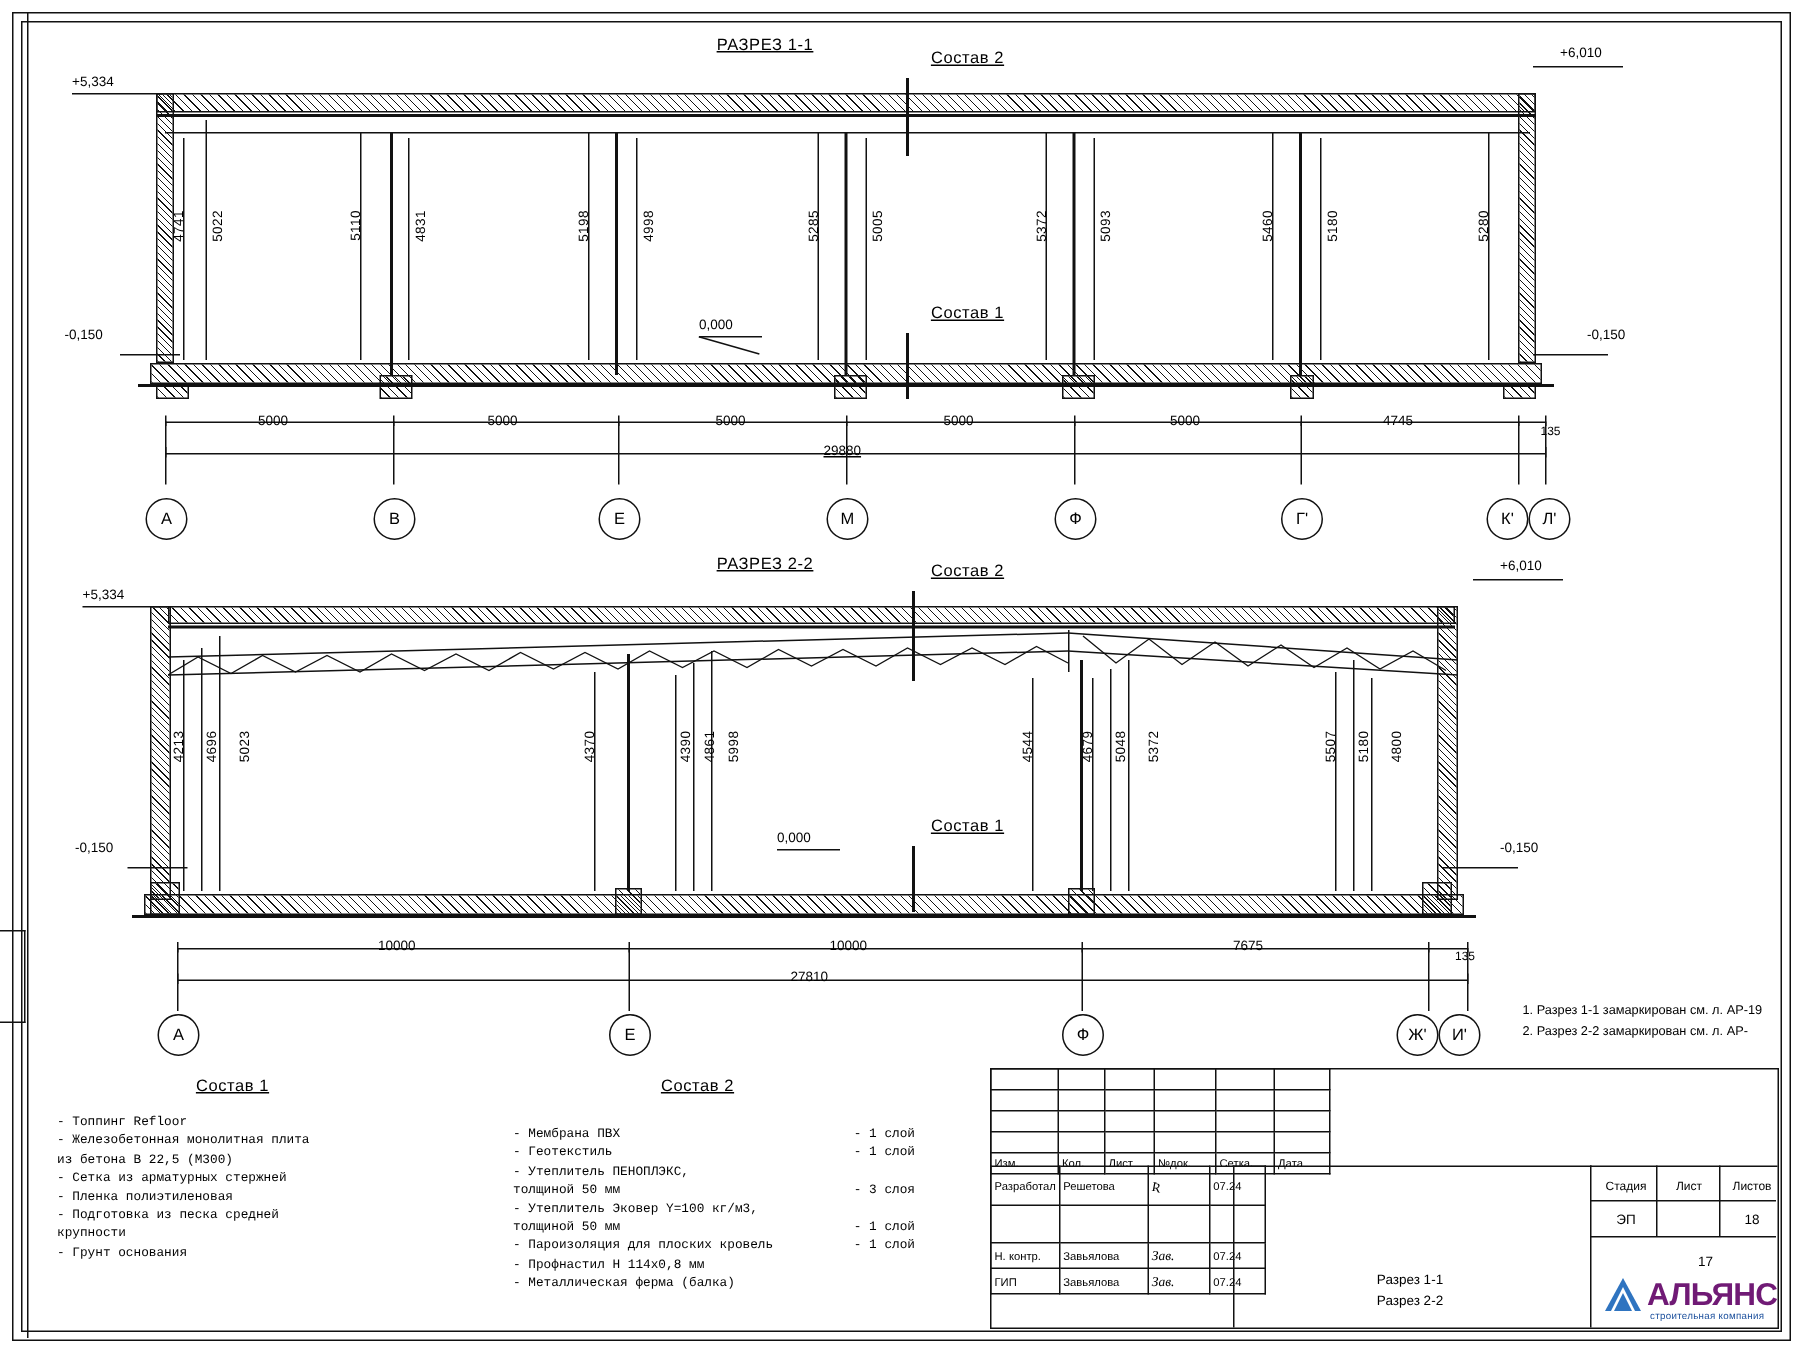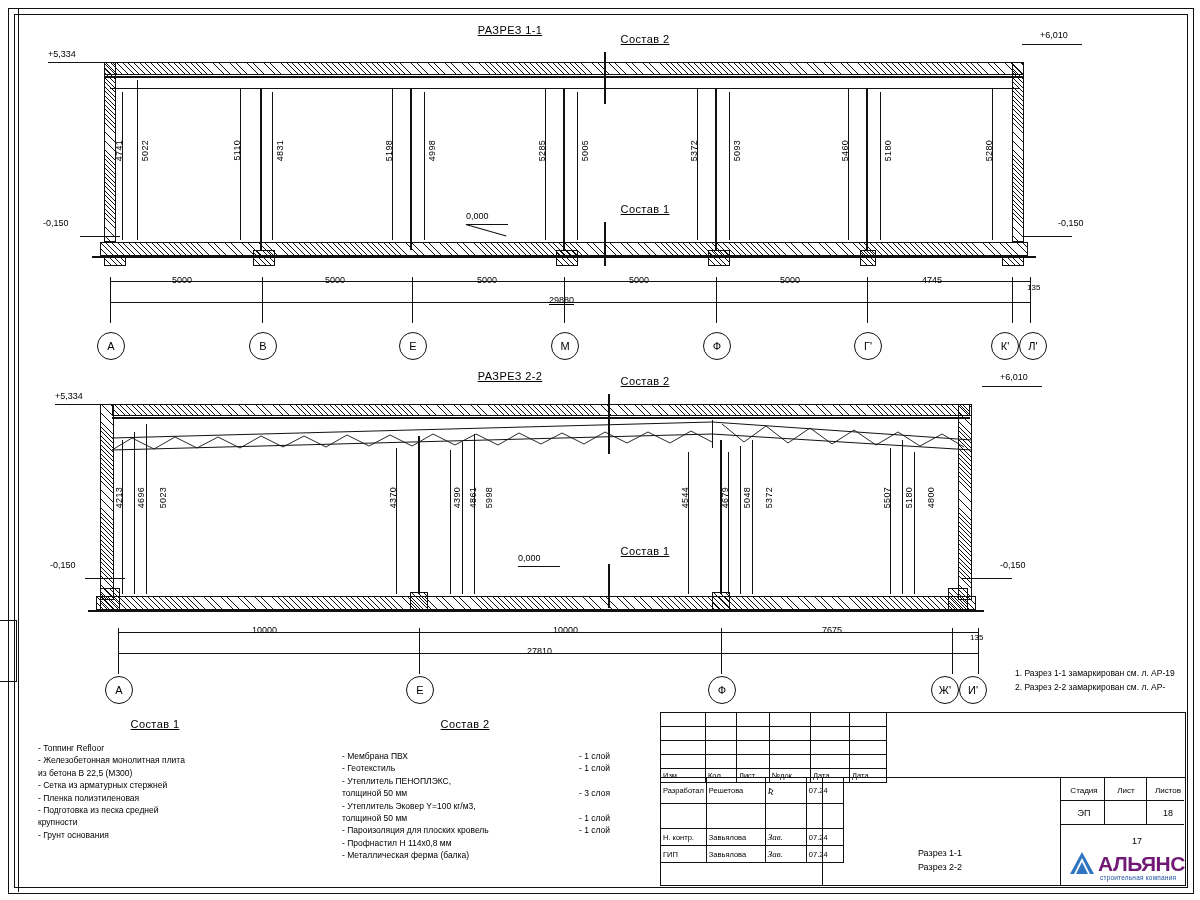--- a/index.html
+++ b/index.html
@@ -23,21 +23,21 @@
   .circle{position:absolute;width:26px;height:26px;border:1px solid #111;border-radius:50%;
           display:flex;align-items:center;justify-content:center;font-size:11px;}
   .hatch{position:absolute;background:
      repeating-linear-gradient(45deg,#111 0px,#111 0.6px,transparent 0.6px,transparent 4px);
      border:1px solid #111;box-sizing:border-box;}
   .hatch-v{position:absolute;background:
      repeating-linear-gradient(45deg,#111 0px,#111 0.6px,transparent 0.6px,transparent 3.2px);
      border:1px solid #111;box-sizing:border-box;}
   .dimline{position:absolute;height:1px;background:#111;}
   .tick{position:absolute;width:1px;height:7px;background:#111;}
-  .specs{font-size:8.5px;line-height:12.4px;}
+  .specs{font-size:8.5px;line-height:12.4px;font-family:Liberation Mono, monospace;}
   table.stamp{position:absolute;border-collapse:collapse;font-size:7.5px;}
   table.stamp td{border:0.8px solid #111;padding:0 2px;height:13px;}
   .sig{font-family:"Liberation Serif",serif;font-style:italic;font-size:9px;}
   .brand{font-size:21px;font-weight:bold;color:#701a75;letter-spacing:-.5px;}
   .brand-sub{font-size:6.5px;color:#1b4f9c;letter-spacing:.2px;}
   .note{font-size:8.5px;}
 </style>
 </head>
 <body>
 
@@ -336,21 +336,21 @@
           <td></td>
           <td></td>
           <td></td>
           <td></td>
         </tr>
     <tr id="rev-head">
       <td>Изм.</td>
       <td>Кол.</td>
       <td>Лист</td>
       <td>№док.</td>
-      <td>Дата.</td>
+      <td>Сетка.</td>
       <td>Дата</td>
     </tr>
   </tbody>
     </table>
 
   <table class="stamp" style="left:660px;top:777px;">
     <tbody>
         <tr style="height:25px;">
       <td style="width:40px;height:25px;">Разработал</td>
       <td style="width:54px;margin-left:34px;">Решетова</td>

